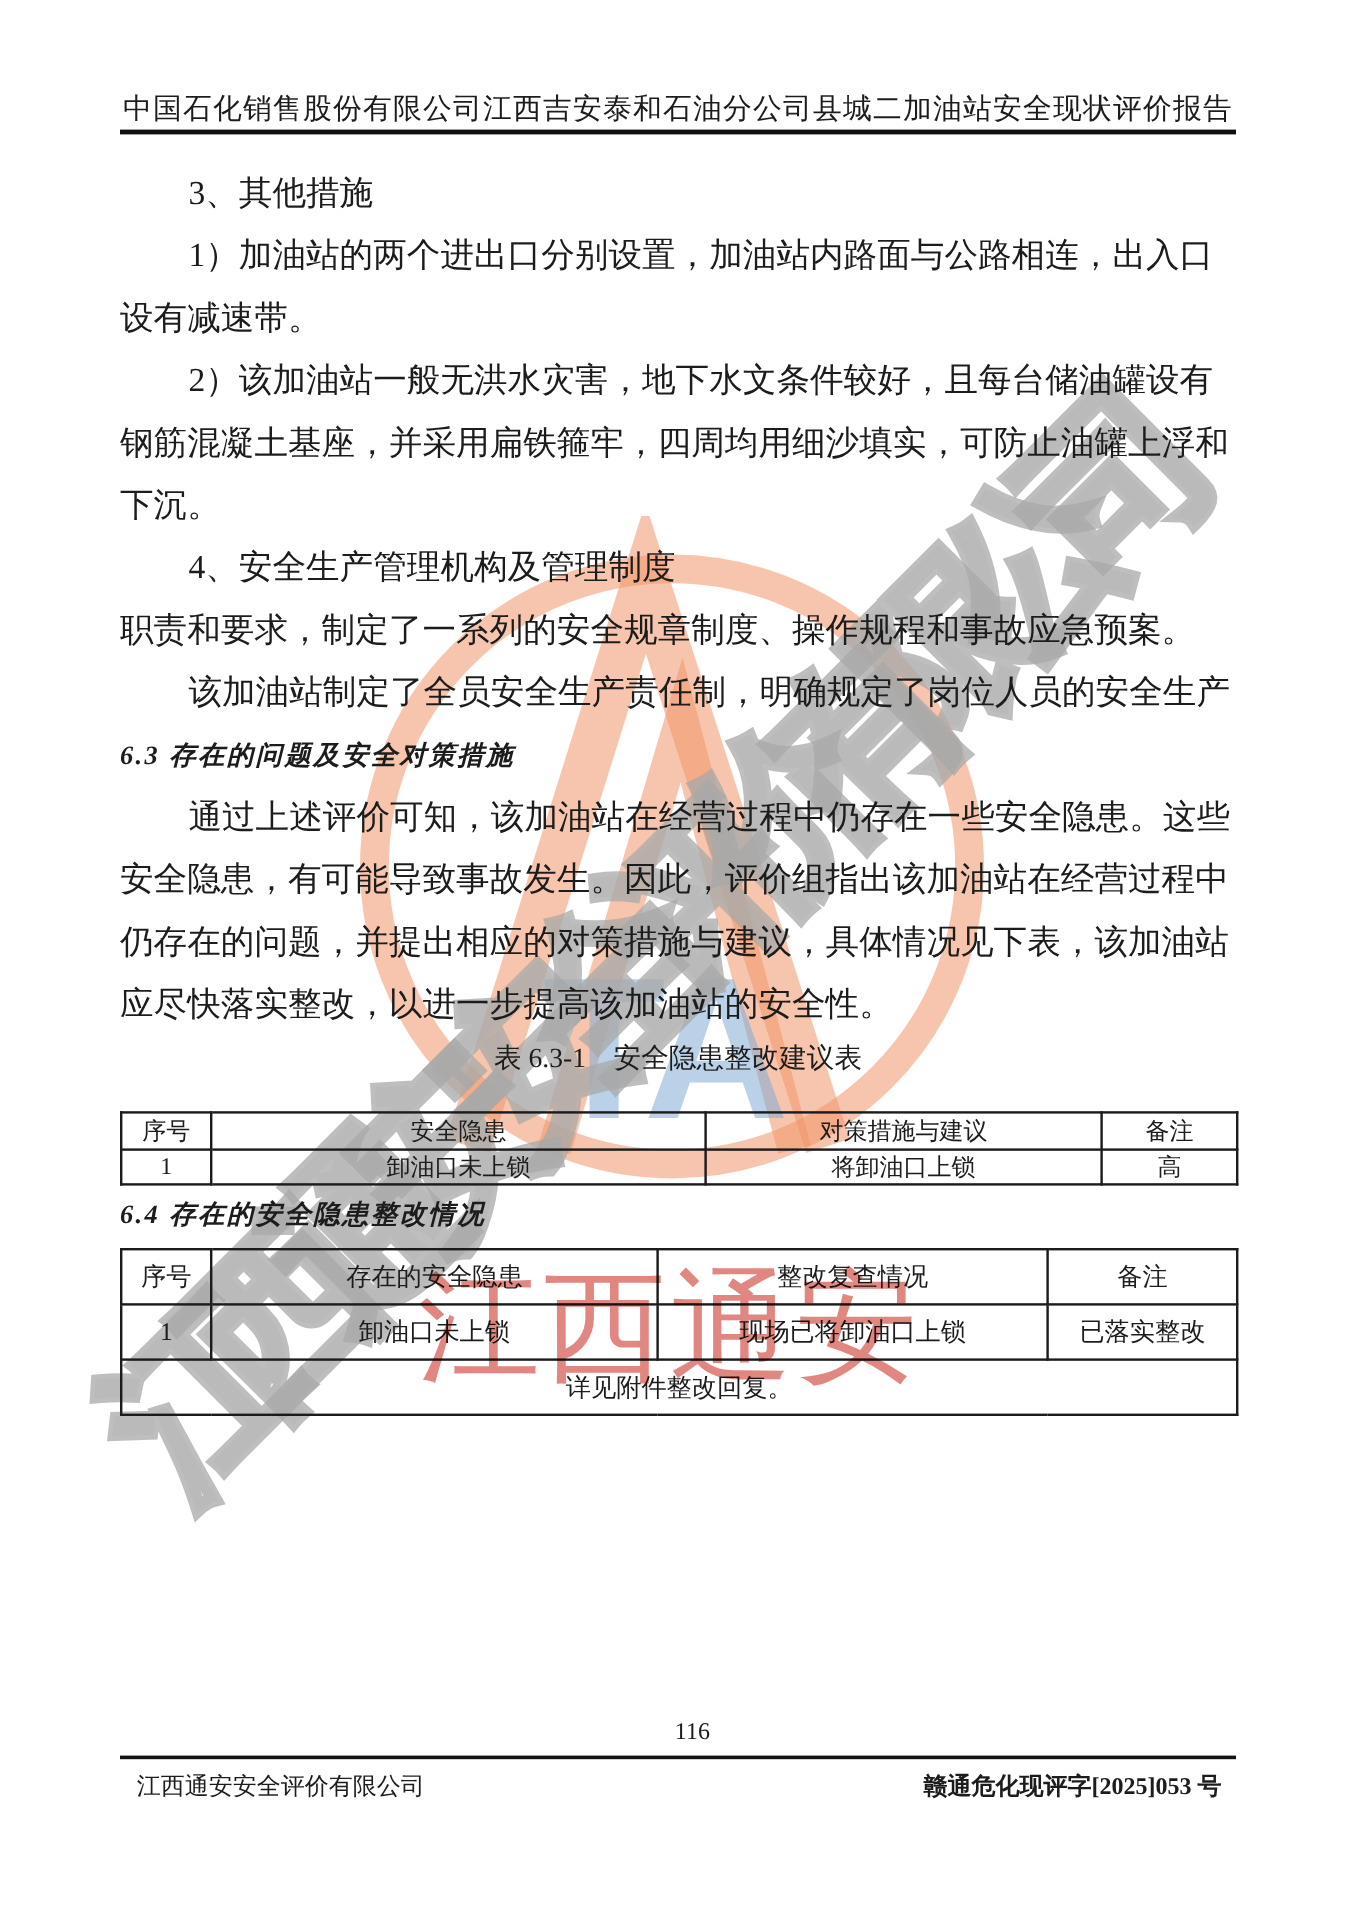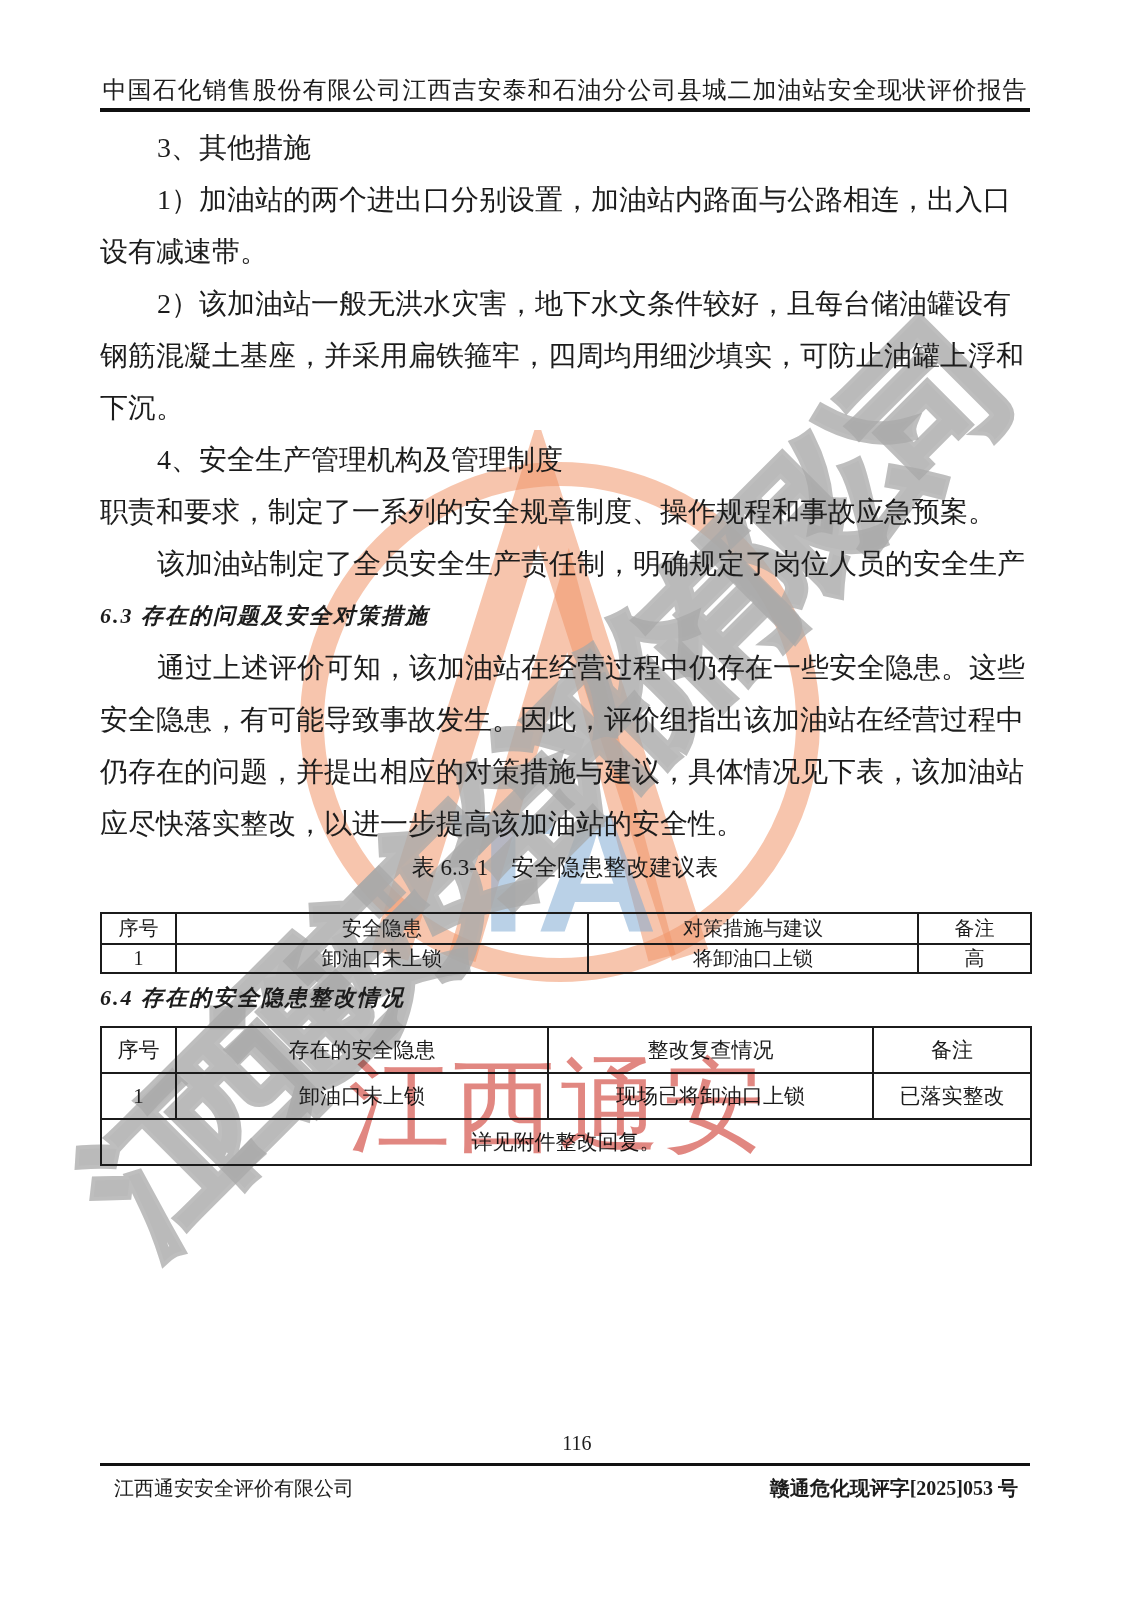--- a/index.html
+++ b/index.html
@@ -19,21 +19,21 @@
   .wm-red{position:absolute;left:348px;top:1052px;z-index:3;font-size:102px;line-height:1.06;
           font-weight:normal;font-family:"Liberation Sans","DejaVu Sans",sans-serif;
           color:rgba(207,62,52,0.62);letter-spacing:3px;mix-blend-mode:multiply;}
 
   
   .hdr-title{position:absolute;top:74px;left:100px;width:930px;z-index:1;
              font-size:24px;text-align:center;letter-spacing:1px;white-space:nowrap;}
   .hdr-rule{position:absolute;top:108px;left:100px;width:930px;height:4px;background:#101010;z-index:1;}
 
   
-  .body-block{position:absolute;top:122px;left:100px;width:930px;z-index:1;font-size:28px;}
+  .body-block{position:absolute;top:136px;left:100px;width:930px;z-index:1;font-size:28px;}
   .bl{line-height:52px;white-space:nowrap;}
   .ind{text-indent:57px;}
   .hsec{font-size:22px;font-weight:bold;font-style:italic;line-height:52px;letter-spacing:2px;white-space:nowrap;}
   .h64{margin-top:2px;line-height:44px;}
   .caption{margin-top:2px;line-height:32px;font-size:23px;text-align:center;white-space:nowrap;}
 
   
   table{border-collapse:collapse;width:930px;table-layout:fixed;background:transparent;}
   th,td{border:2px solid #1b1b1b;text-align:center;vertical-align:middle;padding:0;
         font-weight:normal;overflow:hidden;white-space:nowrap;}

